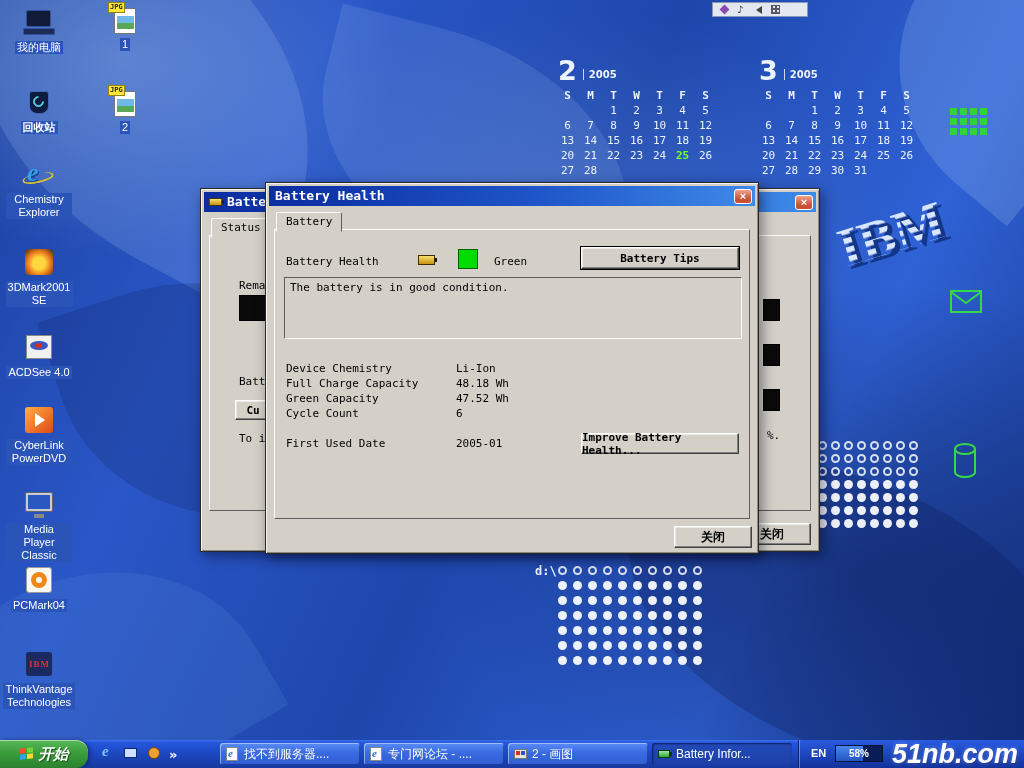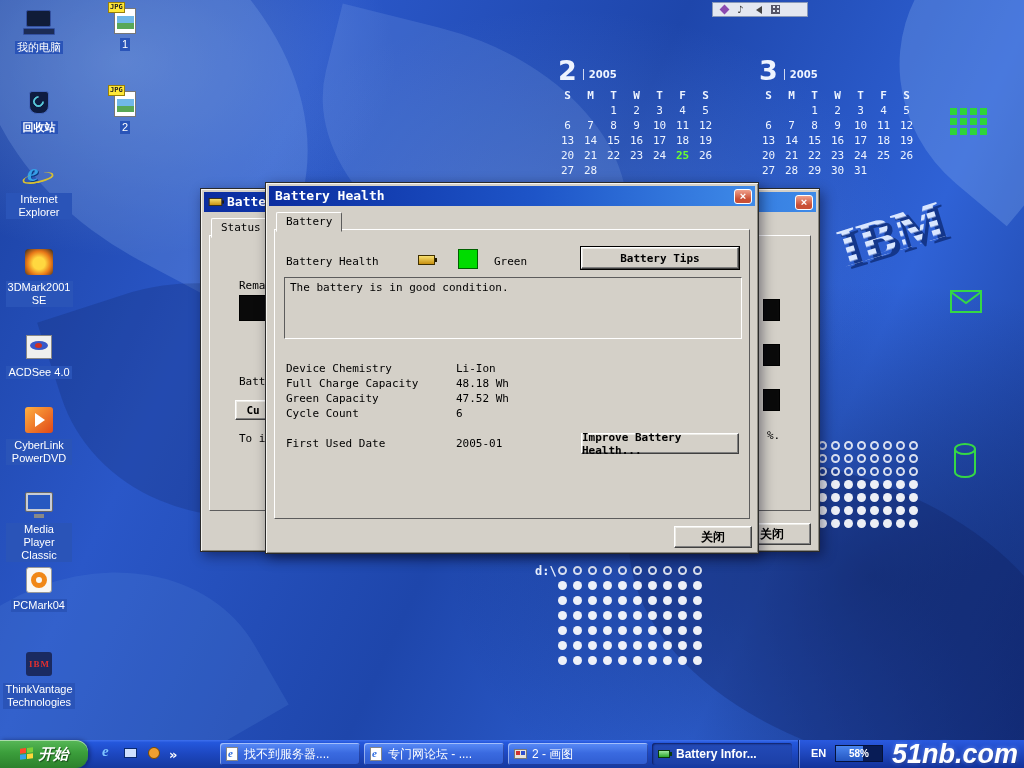--- a/index.html
+++ b/index.html
@@ -81,21 +81,21 @@
   .winflag i { position:absolute; width:6px; height:5px; }
   .winflag .f1 { left:0; top:0; background:#ff4a2a; } .winflag .f2 { left:7px; top:0; background:#7ad039; }
   .winflag .f3 { left:0; top:6px; background:#35a2e8; } .winflag .f4 { left:7px; top:6px; background:#ffd83a; }
   .quicklaunch { position:absolute; left:92px; top:0; width:126px; height:28px; display:flex; align-items:center; gap:7px; padding-left:8px; }
   .ql-icon { width:16px; height:16px; position:relative; cursor:pointer; }
   .chev { color:#fff; font:bold 13px "DejaVu Sans",sans-serif; cursor:pointer; }
   .tasks { position:absolute; left:220px; top:0; right:228px; height:28px; display:flex; align-items:center; gap:4px; }
   .taskbtn { width:140px; height:22px; border-radius:3px; display:flex; align-items:center; gap:4px; padding:0 5px;
     background:linear-gradient(#5a8cf8,#3a6ae0 45%,#2f5cd0); box-shadow:inset 1px 1px 0 rgba(255,255,255,.45), inset -1px -1px 0 rgba(0,0,60,.35);
     color:#fff; font:12px "Liberation Sans",sans-serif; cursor:pointer; overflow:hidden; white-space:nowrap; }
-  .taskbtn.active { background:linear-gradient(#234ab8,#1c3fa6); box-shadow:inset 1px 1px 2px rgba(0,0,40,.6);font-weight:bold; }
+  .taskbtn.active { background:linear-gradient(#234ab8,#1c3fa6); box-shadow:inset 1px 1px 2px rgba(0,0,40,.6); }
   .ticon { width:15px; height:14px; position:relative; flex:0 0 auto; display:block; }
   .tlabel { overflow:hidden; text-overflow:ellipsis; }
   .tray { position:absolute; right:0; top:0; width:226px; height:28px;
     background:linear-gradient(#2a5ae0,#12329a); border-left:1px solid #0a2470;
     box-shadow:inset 1px 0 0 rgba(255,255,255,.35); }
   .lang { position:absolute; left:12px; top:7px; color:#fff; font:bold 11px "Liberation Sans",sans-serif; cursor:pointer; }
   .traybatt { position:absolute; left:36px; top:5px; width:48px; height:17px; background:#081c56;
     border:1px solid #05123a; cursor:pointer; }
   .traybatt .fill { position:absolute; left:0; top:0; bottom:0; background:linear-gradient(#4a86f0,#2456c0); }
   .traybatt b { position:absolute; inset:0; color:#fff; font:bold 10px/16px "Liberation Sans",sans-serif; text-align:center; }
@@ -140,21 +140,21 @@
           <i style="position:absolute;left:7px;top:3px;width:20px;height:23px;background:#0e1c40;border:1px solid #4466bb;border-radius:3px 3px 8px 8px"></i>
           <i style="position:absolute;left:11px;top:8px;width:11px;height:11px;border:2px solid #58c8d8;border-top-color:transparent;border-radius:50%;transform:rotate(45deg)"></i>
         </span>
         <span class="lbl">回收站</span>
       </div>
       <div class="dicon" style="left: 6px; top: 160px;">
         <span class="art">
           <b style="position:absolute;left:5px;top:-2px;font:italic bold 26px 'Liberation Serif',serif;color:#35a0e8;text-shadow:1px 1px 0 #0a3a80">e</b>
           <i style="position:absolute;left:0;top:13px;width:32px;height:10px;border:2px solid #d8c030;border-top:none;border-radius:50%;transform:rotate(-12deg)"></i>
         </span>
-        <span class="lbl">Internet Explorer</span>
+        <span class="lbl">Chemistry Explorer</span>
       </div>
       <div class="dicon" style="left: 6px; top: 248px;">
         <span class="art">
           <i style="position:absolute;left:3px;top:1px;width:28px;height:26px;background:radial-gradient(circle at 50% 55%,#ffd840 0 30%,#e87818 60%,#302a20 100%);border-radius:4px"></i>
         </span>
         <span class="lbl">3DMark2001 SE</span>
       </div>
       <div class="dicon" style="left: 6px; top: 333px;">
         <span class="art">
           <i style="position:absolute;left:4px;top:2px;width:26px;height:24px;background:#f0f0ee;border:1px solid #888"></i>

